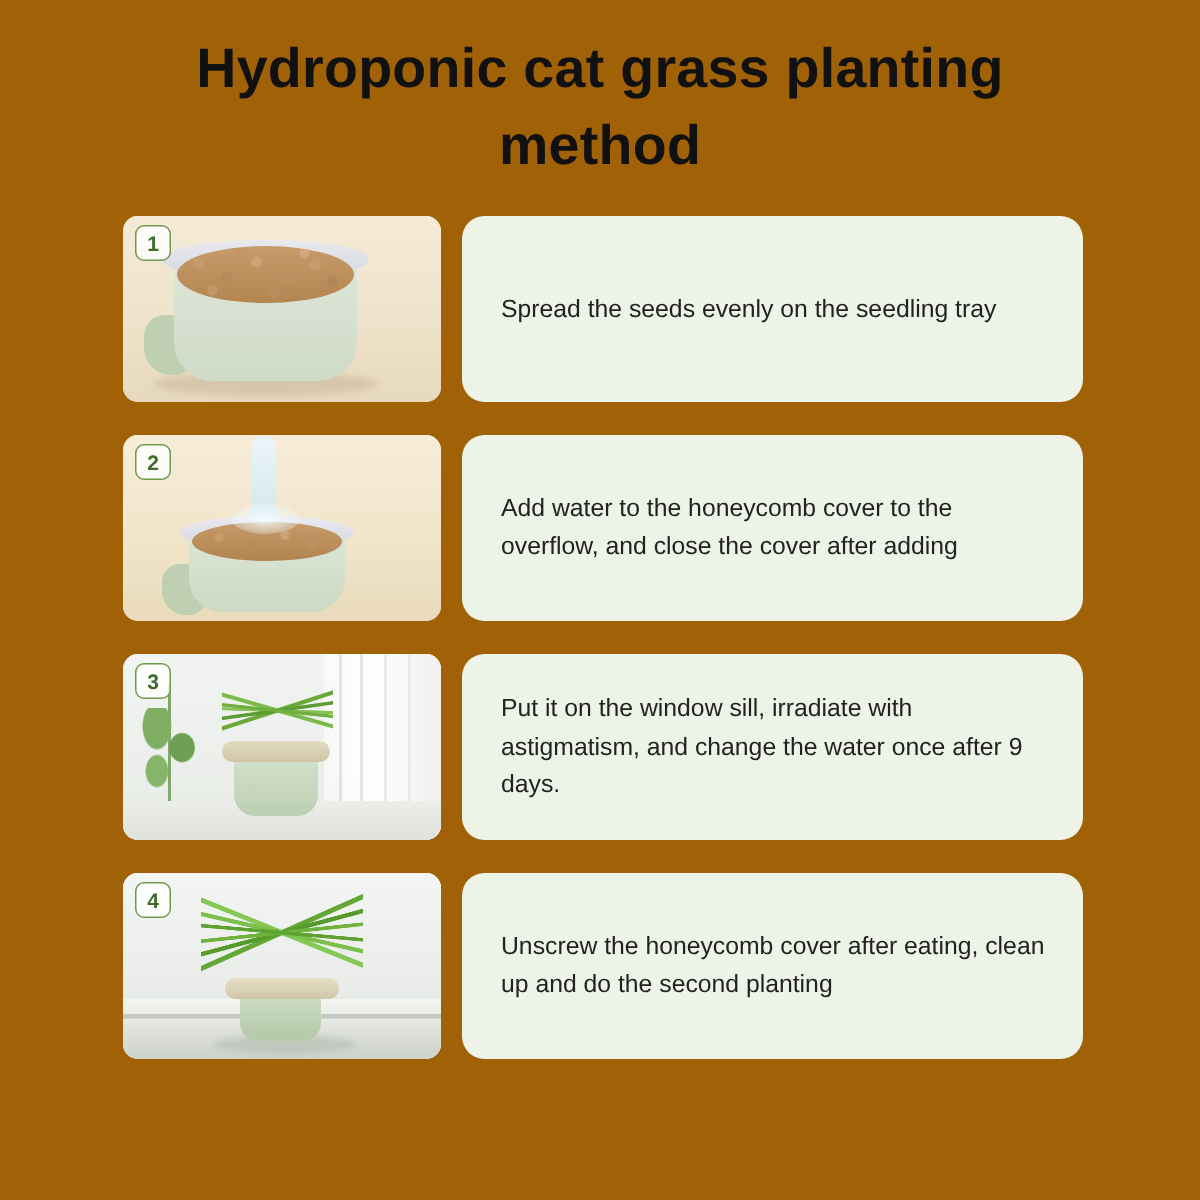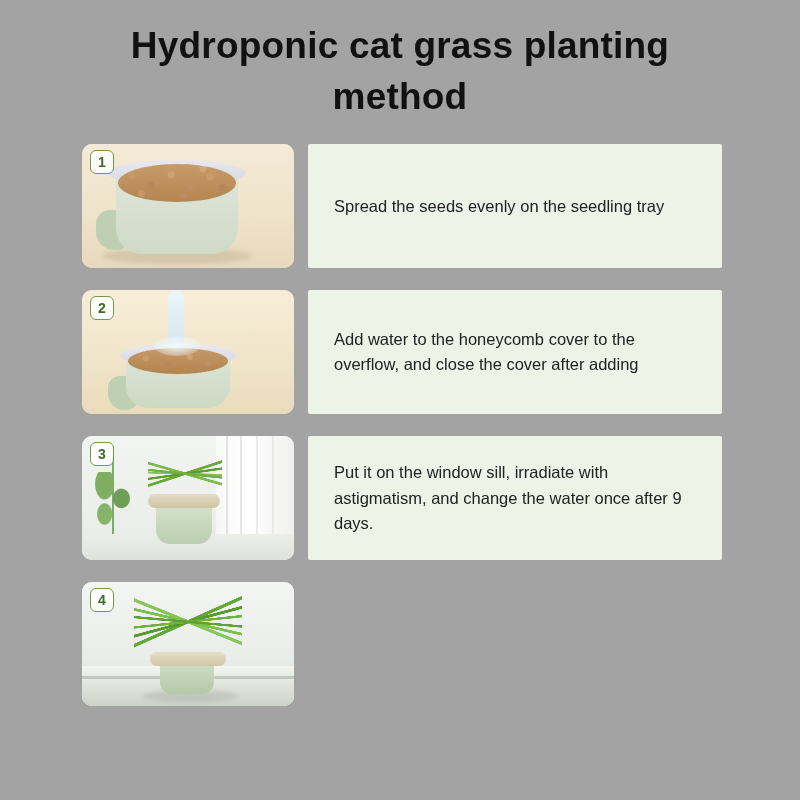--- a/index.html
+++ b/index.html
@@ -11,21 +11,21 @@
     width: 800px;
     height: 800px;
     font-family: "Liberation Sans", sans-serif;
     color: #1a1a1a;
     overflow: hidden;
   }
   .page {
     position: relative;
     width: 800px;
     height: 800px;
-    background: #a3a3a3;
+    background: #a16207;
   }
   .title {
     text-align: center;
     font-size: 37px;
     line-height: 1.38;
     font-weight: 700;
     color: #111111;
     letter-spacing: 0.2px;
     padding: 20px 80px 0 80px;
     box-sizing: border-box;
@@ -66,21 +66,21 @@
     display: flex;
     align-items: center;
     justify-content: center;
     z-index: 6;
     box-sizing: border-box;
   }
   .textpanel {
     flex: 1 1 auto;
     margin-left: 14px;
     background: #eef3e7;
-    border-radius: 2px;
+    border-radius: 15px;
     display: flex;
     align-items: center;
     padding: 10px 24px 10px 26px;
     box-sizing: border-box;
   }
   .textpanel p {
     margin: 0;
     font-size: 16.5px;
     line-height: 1.52;
     color: #222222;
@@ -305,16 +305,19 @@
       <div class="thumb">
         <div class="sky s4-bg"></div>
         <div class="s4-window"></div>
         <div class="s4-grass"></div>
         <div class="s4-sill"></div>
         <div class="s4-shadow"></div>
         <div class="s4-pot"></div>
         <div class="s4-tray"></div>
         <div class="badge">4</div>
       </div>
+      <div class="textpanel">
+        <p>Unscrew the honeycomb cover after eating, clean up and do the second planting</p>
+      </div>
     </div>
 
   </div>
 </div>
 
 </body></html>

